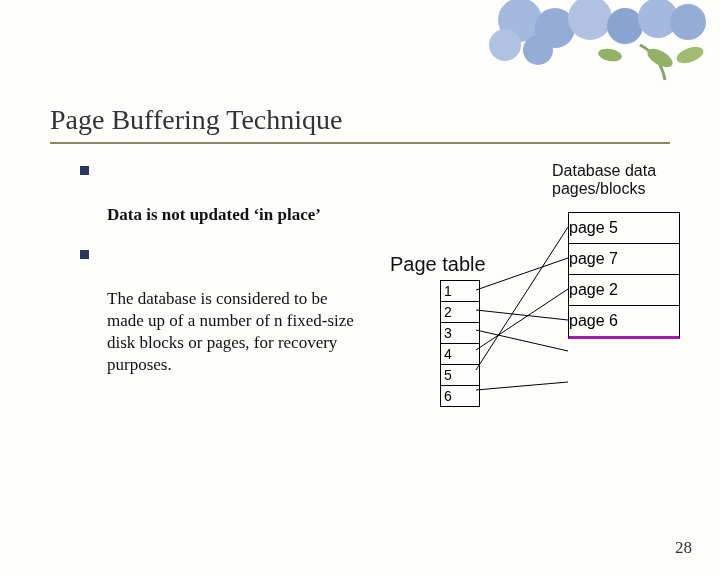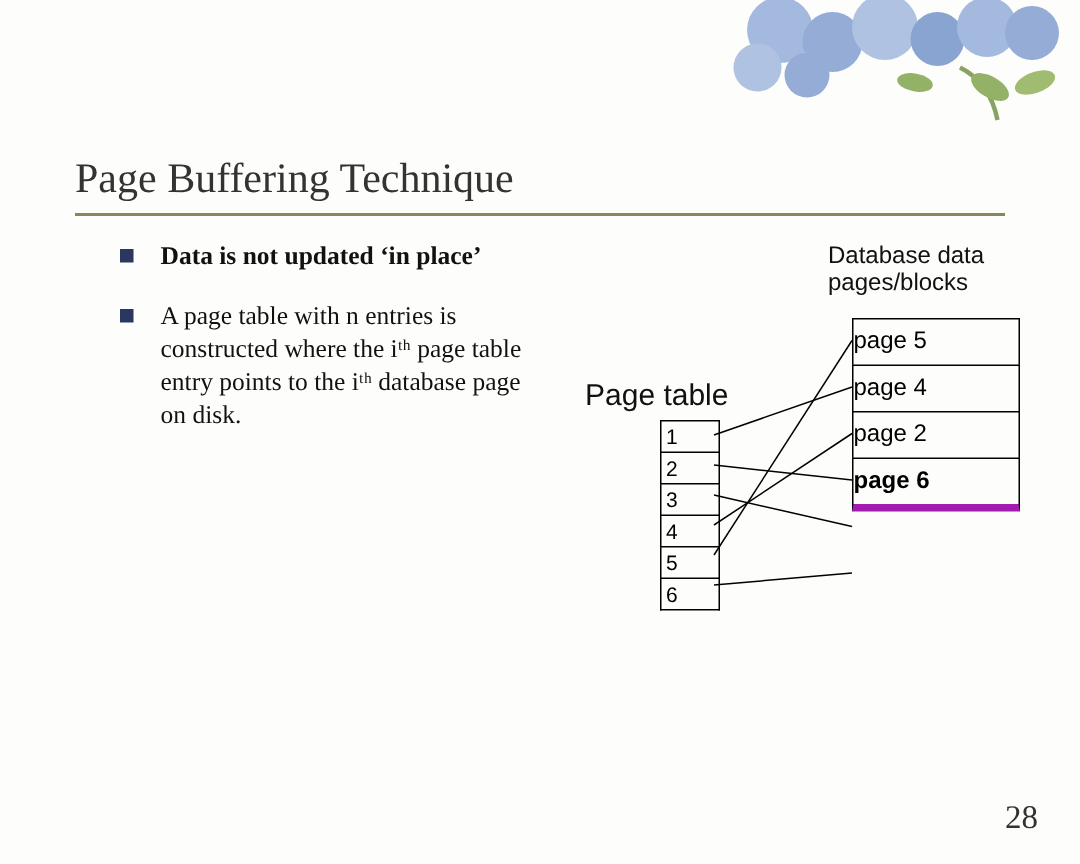--- a/index.html
+++ b/index.html
@@ -47,20 +47,21 @@
   width: 9px; height: 9px;
   background: #2a3760;
   margin-top: 6px;
   margin-right: 18px;
   flex-shrink: 0;
 }
 .bullet-text {
   font-size: 17px;
   line-height: 1.3;
   color: #111;
+  margin-top: 44px;
 }
 .diagram-label-top {
   position: absolute;
   right: 48px;
   top: 162px;
   width: 120px;
   text-align: left;
   font-family: Arial, sans-serif;
   font-size: 16px;
   color: #111;
@@ -100,28 +101,27 @@
   height: 30px;
   border-left: 1px solid #000;
   border-right: 1px solid #000;
   border-top: 1px solid #000;
   font-family: Arial, sans-serif;
   font-size: 16px;
   text-align: left;
   line-height: 30px;
 }
 .data-pages .page-cell:last-child {
-  border-bottom: 5px solid #a21caf;
-  font-weight: bold;
+  border-bottom: 3px solid #a21caf;
 }
 .slide-number {
   position: absolute;
   right: 28px;
   bottom: 18px;
-  font-size: 22px;
+  font-size: 17px;
   color: #333;
 }
 svg.lines {
   position: absolute;
   left: 0; top: 0;
   width: 720px; height: 576px;
   pointer-events: none;
 }
 </style>
 </head>
@@ -145,21 +145,21 @@
 <div class="title">Page Buffering Technique</div>
 <div class="underline"></div>
 
 <div class="content">
   <div class="bullet-item">
     <div class="bullet"></div>
     <div class="bullet-text"><b>Data is not updated ‘in place’</b></div>
   </div>
   <div class="bullet-item">
     <div class="bullet"></div>
-    <div class="bullet-text">A page table with n entries is constructed where the iᵗʰ page table entry points to the iᵗʰ database page on disk.</div>
+    <div class="bullet-text">The database is considered to be made up of a number of n fixed-size disk blocks or pages, for recovery purposes.</div>
   </div>
 </div>
 
 <div class="diagram-label-top">Database data pages/blocks</div>
 
 <div class="page-table-label">Page table</div>
 
 <table class="page-table">
   <tbody>
       <tr>
@@ -178,21 +178,21 @@
         <td>5</td>
       </tr>
   <tr>
         <td>6</td>
       </tr>
 </tbody>
   </table>
 
 <div class="data-pages">
   <div class="page-cell">page 5</div>
-  <div class="page-cell">page 4</div>
+  <div class="page-cell">page 7</div>
   <div class="page-cell">page 2</div>
   <div class="page-cell">page 6</div>
 </div>
 
 <svg class="lines">
   <line x1="476" y1="290" x2="568" y2="258" stroke="#000" stroke-width="1"></line>
   <line x1="476" y1="310" x2="568" y2="320" stroke="#000" stroke-width="1"></line>
   <line x1="476" y1="330" x2="568" y2="351" stroke="#000" stroke-width="1"></line>
   <line x1="476" y1="350" x2="568" y2="289" stroke="#000" stroke-width="1"></line>
   <line x1="476" y1="370" x2="568" y2="227" stroke="#000" stroke-width="1"></line>

